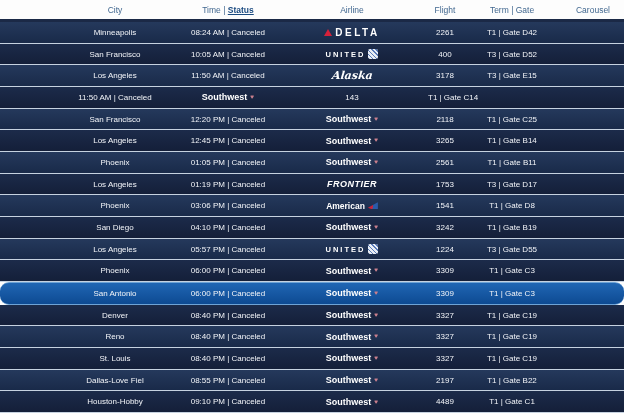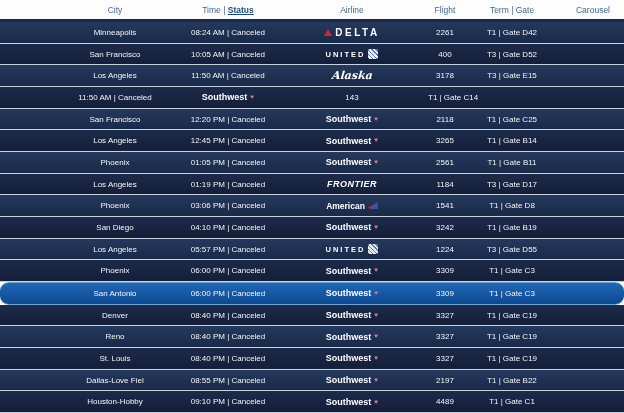--- a/index.html
+++ b/index.html
@@ -182,21 +182,21 @@
     <div class="cell c-carousel"></div>
   </div>
       <div class="row dark">
     <div class="cell c-city">Los Angeles</div>
     <div class="cell c-time">01:19 PM | Canceled</div>
     <div class="cell c-airline">
           <div class="logo logo-frontier">
             <span class="lbl">FRONTIER</span>
           </div>
         </div>
-    <div class="cell c-flight">1184</div>
+    <div class="cell c-flight">1753</div>
     <div class="cell c-gate">T3 | Gate D17</div>
     <div class="cell c-carousel"></div>
   </div>
       <div class="row light">
     <div class="cell c-city">Phoenix</div>
     <div class="cell c-time">03:06 PM | Canceled</div>
     <div class="cell c-airline">
           <div class="logo logo-american">
             <span class="lbl">American</span>
             <span class="aa-mark"></span>

